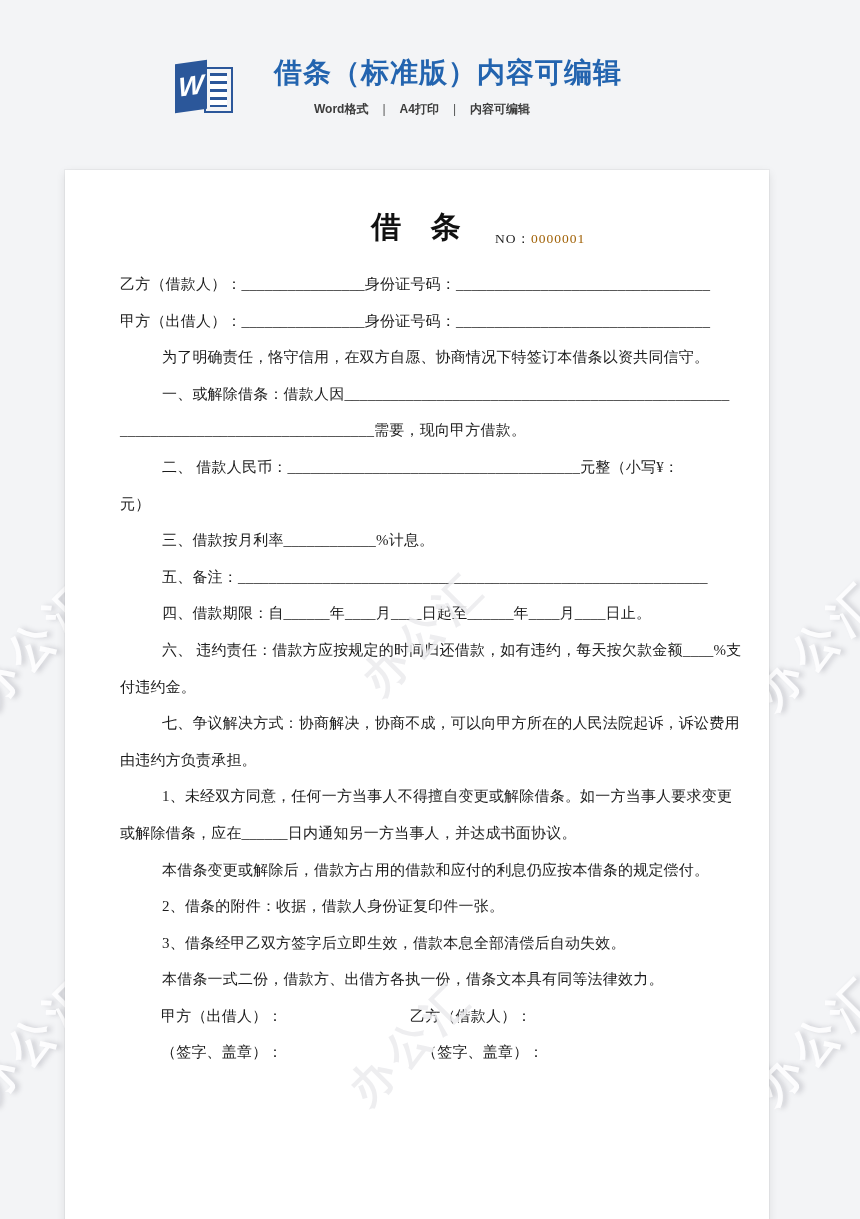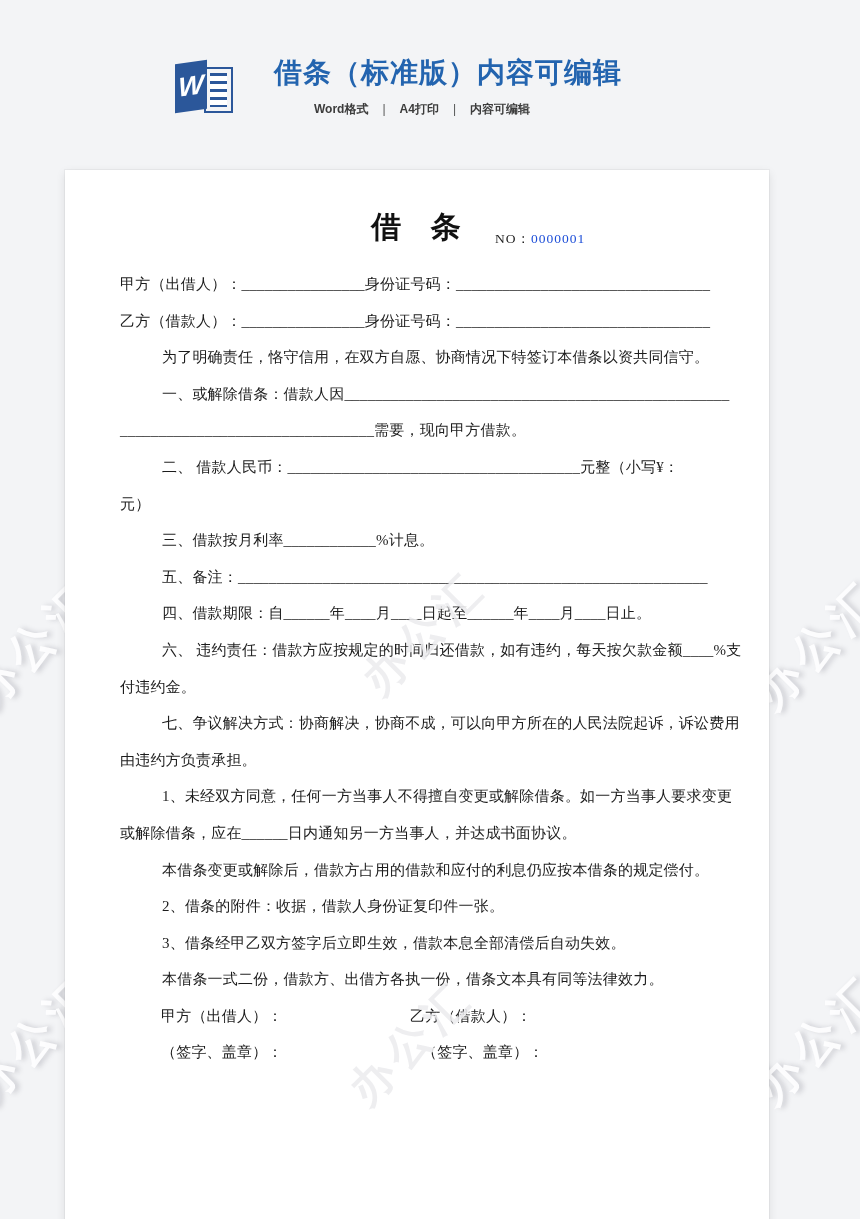--- a/index.html
+++ b/index.html
@@ -73,21 +73,21 @@
   .doc-title-row { position: relative; height: 96px; }
   .doc-title {
     padding-top: 40px; text-align: center;
     font-size: 30px; font-weight: 700; color: #111;
     word-spacing: 18px; letter-spacing: 2px; line-height: 1.1;
   }
   .doc-no {
     position: absolute; left: 430px; top: 60px;
     font-size: 13.5px; letter-spacing: 1px; color: #222; white-space: nowrap;
   }
-  .doc-no .no-red { color: #1d4ed8; }
+  .doc-no .no-red { color: #a16207; }
 
   .doc-body { padding: 0 70px 0 55px; font-size: 15px; }
   .ln {
     line-height: 36.6px; white-space: nowrap; overflow: visible;
     letter-spacing: 0.2px;
   }
   .ind { text-indent: 42px; }
 
   .sig-row { position: relative; }
   .sig-row .sa { margin-left: 41px; }
@@ -117,22 +117,22 @@
 
 <div class="doc-page">
   <div class="doc-title-row">
     <h1 class="doc-title">借 条</h1>
     <div class="doc-no">
       <span>NO：</span><span class="no-red">0000001</span>
     </div>
   </div>
 
   <div class="doc-body">
+    <p class="ln">乙方（借款人）：________________身份证号码：_________________________________</p>
     <p class="ln">甲方（出借人）：________________身份证号码：_________________________________</p>
-    <p class="ln">乙方（借款人）：________________身份证号码：_________________________________</p>
     <p class="ln ind">为了明确责任，恪守信用，在双方自愿、协商情况下特签订本借条以资共同信守。</p>
     <p class="ln ind">一、或解除借条：借款人因__________________________________________________</p>
     <p class="ln">_________________________________需要，现向甲方借款。</p>
     <p class="ln ind">二、 借款人民币：______________________________________元整（小写¥：</p>
     <p class="ln">元）</p>
     <p class="ln ind">三、借款按月利率____________%计息。</p>
     <p class="ln ind">五、备注：_____________________________________________________________</p>
     <p class="ln ind">四、借款期限：自______年____月____日起至______年____月____日止。</p>
     <p class="ln ind">六、 违约责任：借款方应按规定的时间归还借款，如有违约，每天按欠款金额____%支</p>
     <p class="ln">付违约金。</p>

